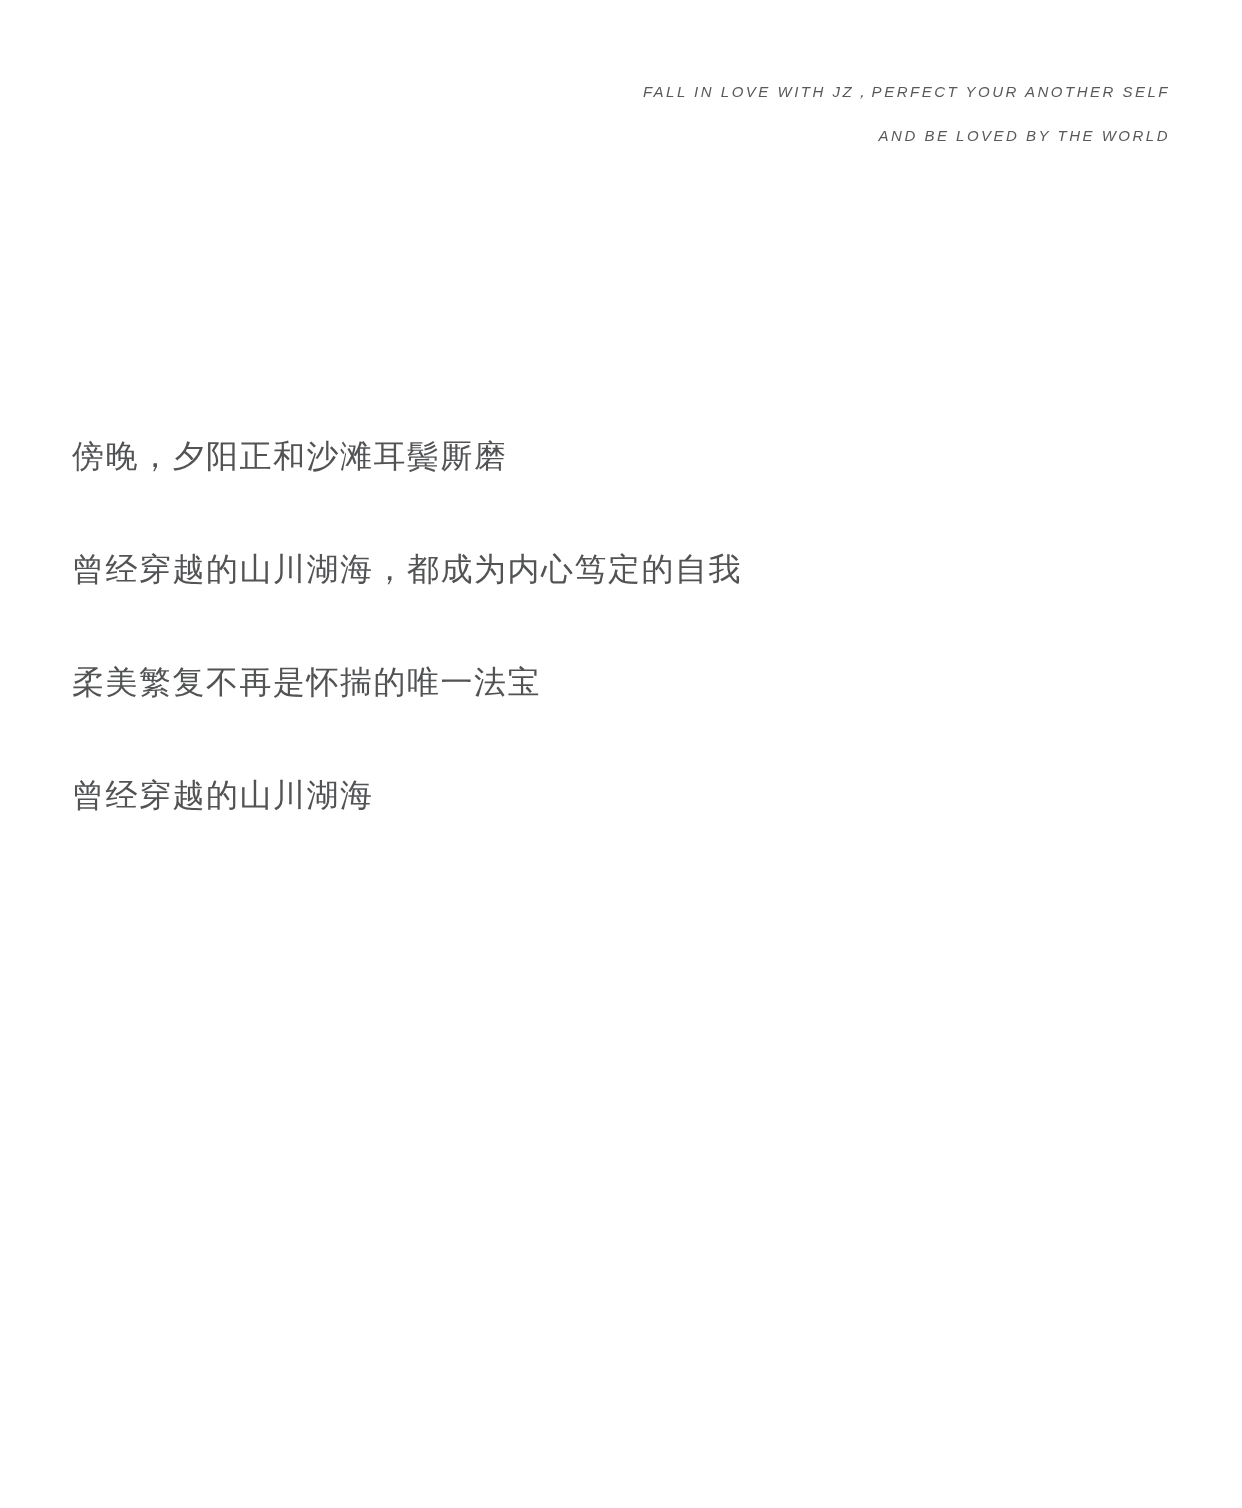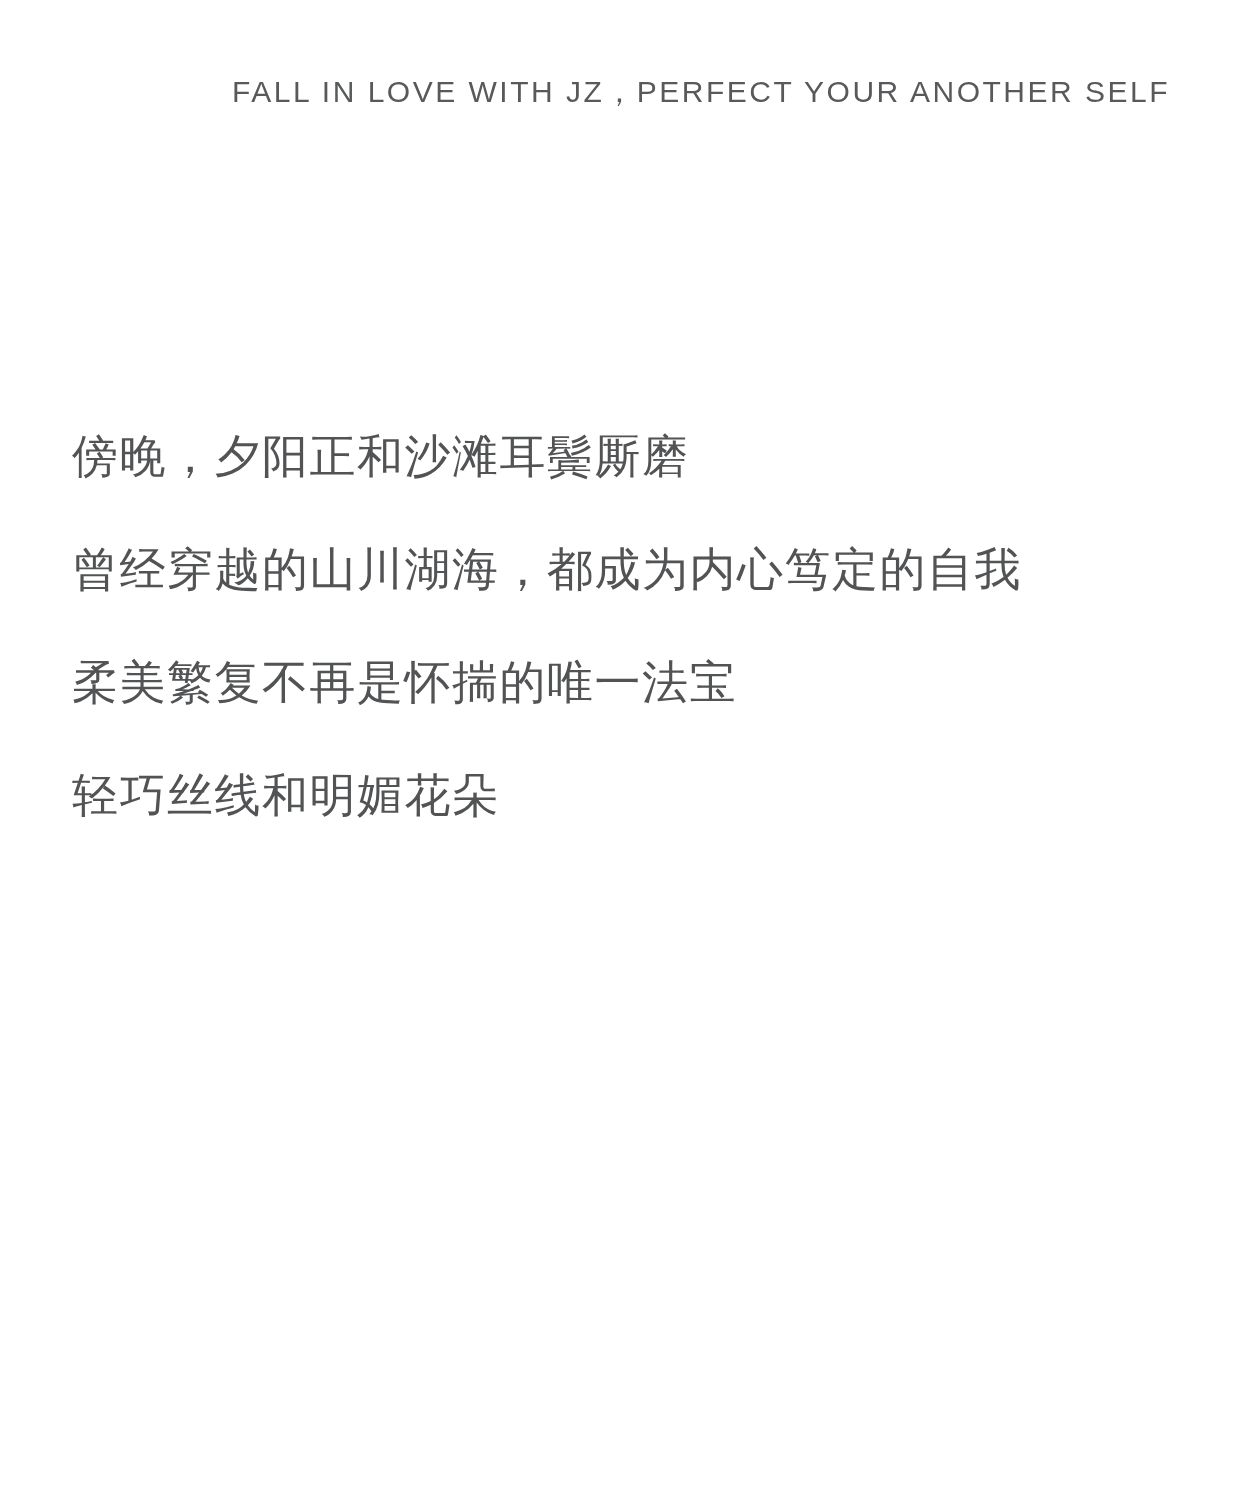--- a/index.html
+++ b/index.html
@@ -15,44 +15,46 @@
     position:relative;
     font-family:"Liberation Sans", sans-serif;
     overflow:hidden;
   }
   .header{
     position:absolute;
     top:70px;
     right:72px;
     text-align:right;
     color:var(--header-color);
-    font-size:30px;
+    font-style:italic;
+    font-size:15px;
     line-height:44px;
     letter-spacing:2.5px;
     font-weight:400;
     white-space:nowrap;
   }
   .poem{
     position:absolute;
     left:72px;
     top:400px;
     color:var(--poem-color);
-    font-size:46px;
+    font-size:32px;
     line-height:113px;
     letter-spacing:1.5px;
     font-weight:300;
     white-space:nowrap;
   }
   .poem-line{display:block;}
 </style>
 </head>
 <body>
 
 <div class="header">
   <div>FALL IN LOVE WITH JZ，PERFECT YOUR ANOTHER SELF</div>
+  <div>AND BE LOVED BY THE WORLD</div>
 </div>
 
 <div class="poem">
   <span class="poem-line">傍晚，夕阳正和沙滩耳鬓厮磨</span>
   <span class="poem-line">曾经穿越的山川湖海，都成为内心笃定的自我</span>
   <span class="poem-line">柔美繁复不再是怀揣的唯一法宝</span>
-  <span class="poem-line">轻巧丝线和明媚花朵</span>
+  <span class="poem-line">曾经穿越的山川湖海</span>
 </div>
 
 </body></html>

